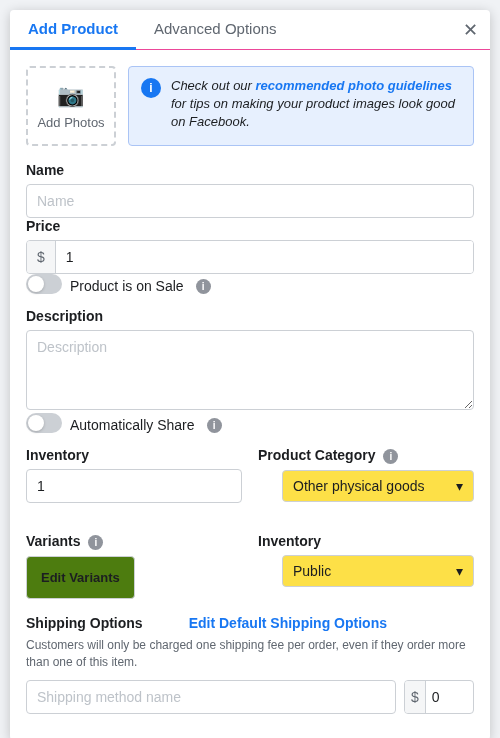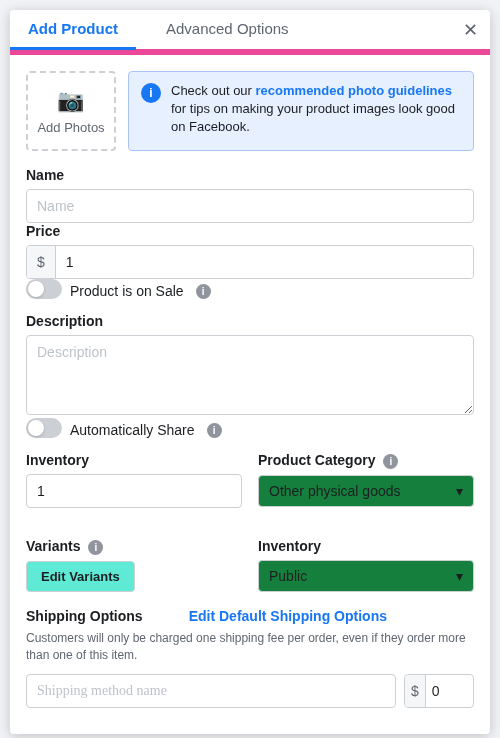--- a/index.html
+++ b/index.html
@@ -17,23 +17,22 @@
     .modal {
       background: #fff;
       width: 500px;
       border-radius: 4px;
       box-shadow: 0 2px 12px rgba(0,0,0,0.2);
       overflow: hidden;
     }
     .modal-header {
       display: flex;
       align-items: flex-start;
-      border-bottom: 6px solid #ec4899;
+      border-bottom: 1px solid #ec4899;
       position: relative;
-      gap: 12px;
     }
     .tab {
       padding: 10px 18px;
       font-size: 15px;
       cursor: pointer;
       color: #606770;
       border-bottom: 3px solid transparent;
       margin-bottom: -1px;
     }
     .tab.active {
@@ -103,20 +102,21 @@
       color: white;
       font-size: 12px;
       font-weight: bold;
       flex-shrink: 0;
       margin-top: 1px;
     }
     .info-text {
       font-size: 13px;
       color: #1c1e21;
       line-height: 1.4;
+      font-style: italic;
     }
     .info-text a {
       color: #1877f2;
       text-decoration: none;
       font-weight: 600;
     }
     .field-label {
       font-weight: 700;
       font-size: 14px;
       margin-bottom: 6px;
@@ -227,27 +227,28 @@
     .select-wrapper {
       border: 1px solid #ccd0d5;
       border-radius: 4px;
       padding: 7px 10px;
       font-size: 14px;
       color: #1c1e21;
       cursor: pointer;
       display: flex;
       align-items: center;
       justify-content: space-between;
-      background: #15803d;
+      background: #fde047;
+      margin-left: 24px;
     }
     .outline-btn {
       border: 1px solid #ccd0d5;
-      background: #5eead4;
-      border-radius: 4px;
-      padding: 7px 14px;
+      background: #4d7c0f;
+      border-radius: 4px;
+      padding: 13px 14px;
       font-size: 13px;
       cursor: pointer;
       color: #1c1e21;
       font-weight: 600;
     }
     .shipping-header {
       display: flex;
       align-items: center;
       gap: 10px;
       margin-bottom: 6px;
@@ -275,21 +276,20 @@
       margin-bottom: 10px;
     }
     .shipping-method-input {
       flex: 1;
       border: 1px solid #ccd0d5;
       border-radius: 4px;
       padding: 8px 10px;
       font-size: 14px;
       outline: none;
       color: #1c1e21;
-      font-family: Liberation Serif, serif;
     }
     .shipping-method-input::placeholder {
       color: #bec3c9;
     }
     .shipping-price-wrapper {
       display: flex;
       align-items: center;
       border: 1px solid #ccd0d5;
       border-radius: 4px;
       overflow: hidden;

